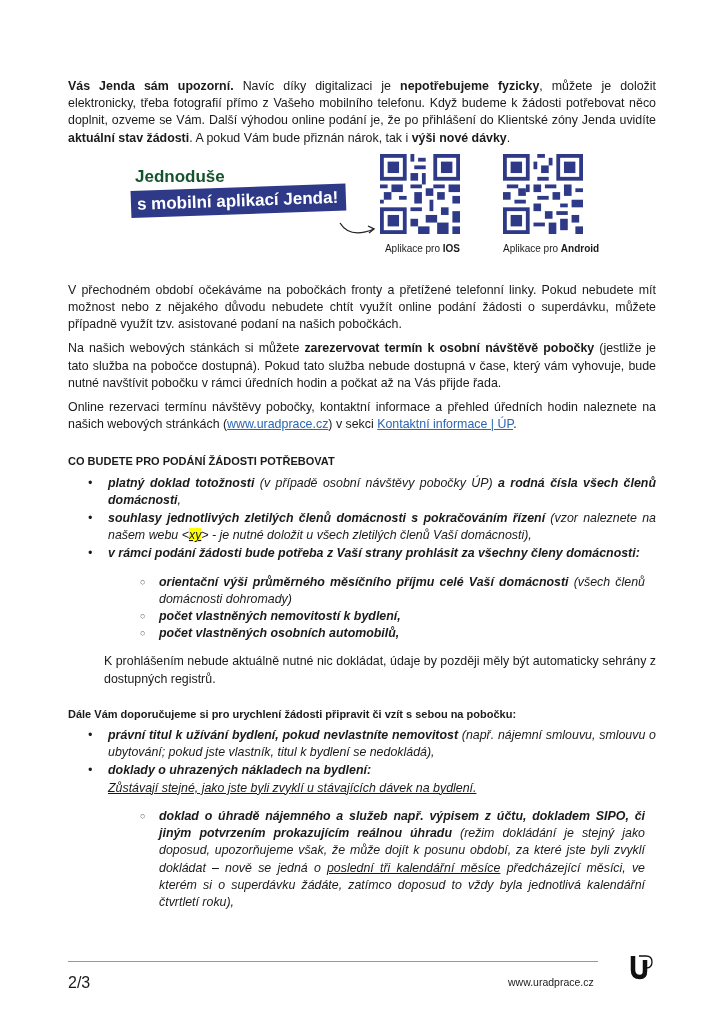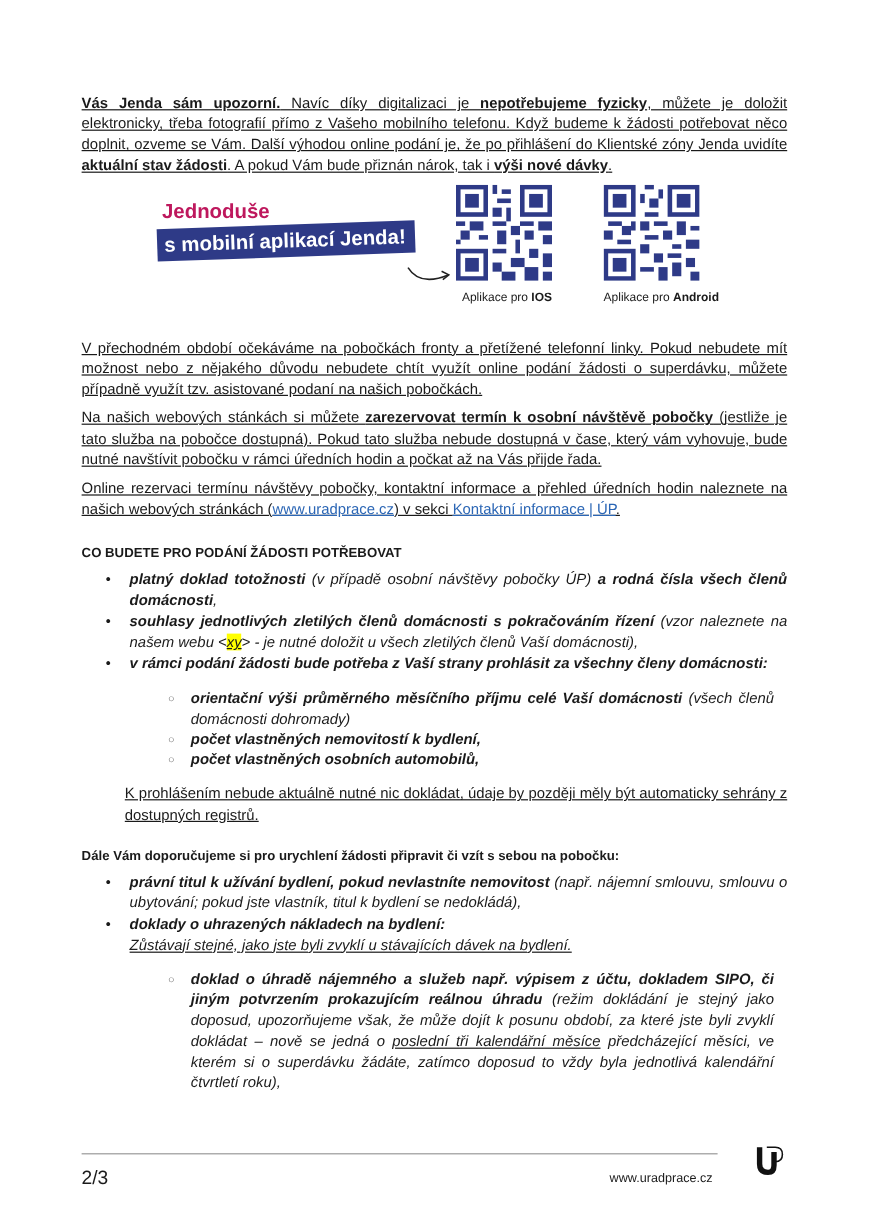--- a/index.html
+++ b/index.html
@@ -1,22 +1,22 @@
 <!DOCTYPE html>
 <html><head>
 <meta charset="utf-8">
 <style>
   html, body { margin: 0; padding: 0; background: #ffffff; }
   body { width: 724px; height: 1024px; position: relative; overflow: hidden;
          font-family: "Liberation Sans", sans-serif; color: #1a1a1a; font-size: 12.4px; line-height: 17.2px; }
   .page { position: absolute; left: 68px; top: 78px; width: 588px; }
-  p { margin: 0 0 7px 0; text-align: justify; text-decoration: underline; }
+  p { margin: 0 0 7px 0; text-align: justify; }
   b { font-weight: bold; }
   .promo { position: relative; height: 118px; margin: 6px 0 10px 0; }
-  .jenda-title { position: absolute; left: 67px; top: 14px; font-size: 17px; font-weight: bold; color: #be185d; }
+  .jenda-title { position: absolute; left: 67px; top: 14px; font-size: 17px; font-weight: bold; color: #14532d; }
   .jenda-banner { position: absolute; left: 63px; top: 37px; background: #2e3a87; color: #fff; font-size: 17px; font-weight: bold;
                   padding: 5px 8px 5px 6px; transform: rotate(-2deg); transform-origin: left center; white-space: nowrap; }
   .arrow { position: absolute; left: 270px; top: 65px; }
   .qr { position: absolute; top: 0; width: 80px; text-align: center; }
   .qr svg { display: block; margin: 0 auto; }
   .qr .cap { font-size: 10px; margin-top: 6px; white-space: nowrap; text-align: right; }
   .qr-ios { left: 312px; }
   .qr-android { left: 435px; }
   a.link { color: #2b66b5; text-decoration: underline; }
   h3 { font-size: 11px; font-weight: bold; margin: 20px 0 4px 0; }

